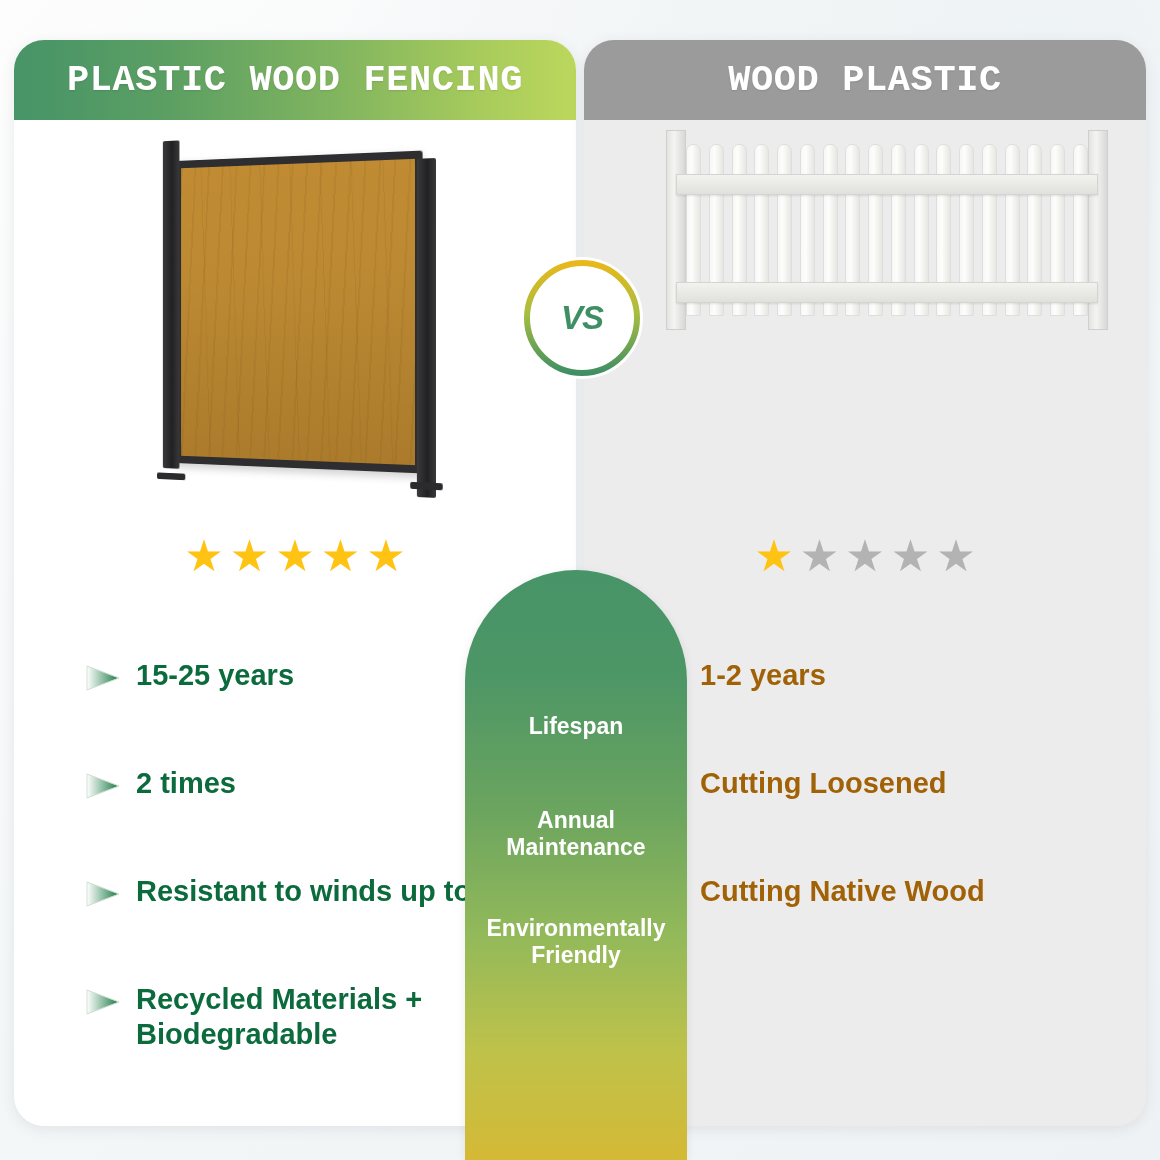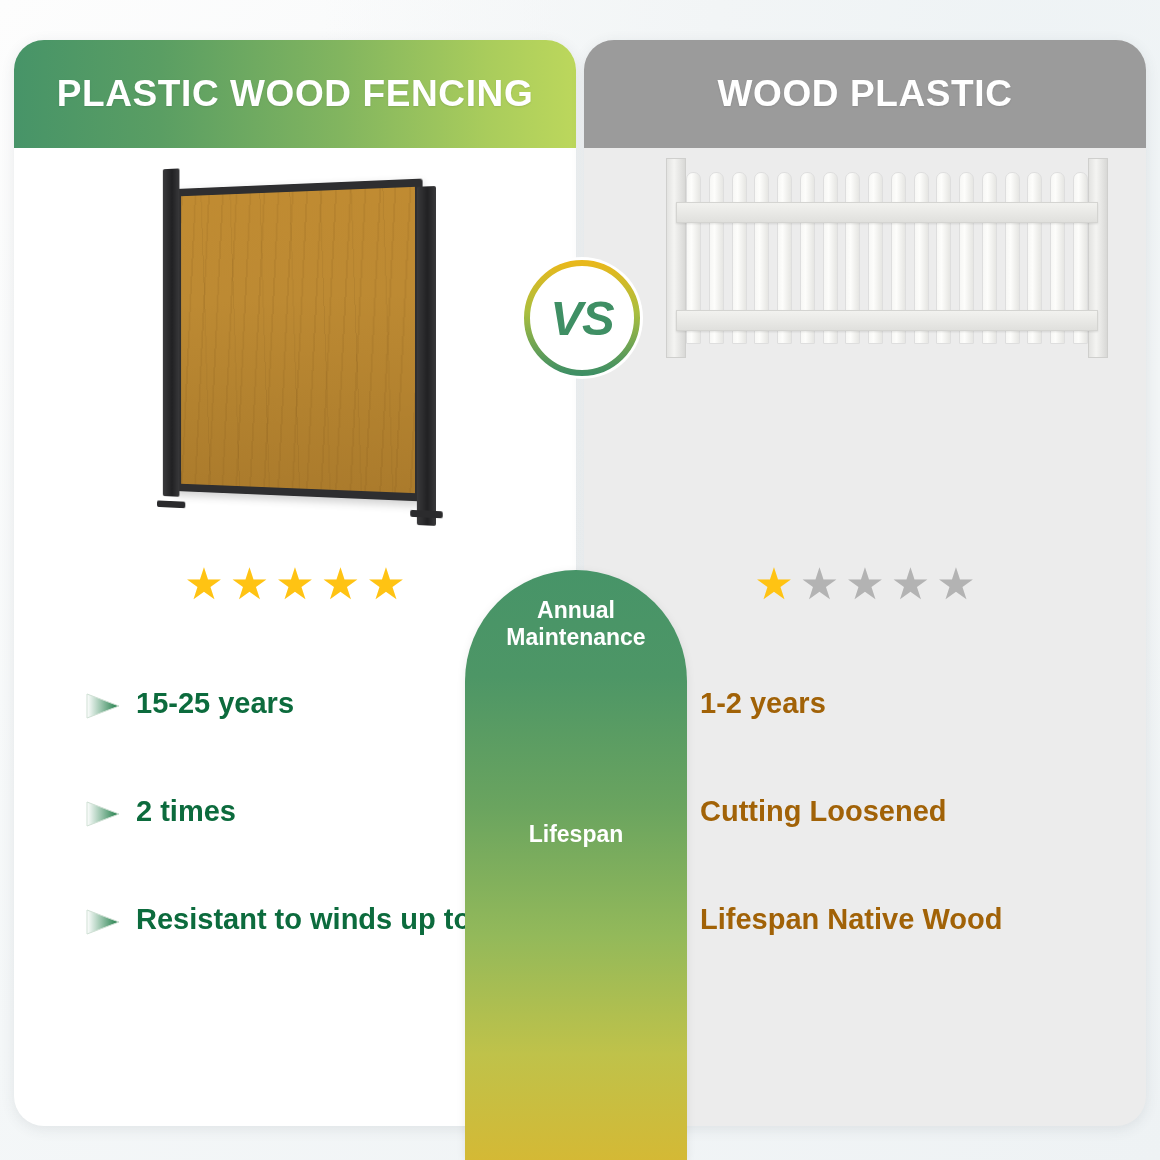--- a/index.html
+++ b/index.html
@@ -21,24 +21,25 @@
     top:40px;
     height:1086px;
     border-radius:30px;
     overflow:hidden;
     box-shadow:0 3px 14px rgba(60,70,80,.10);
   }
   .card-left  { left:14px;  width:562px; background:#ffffff; }
   .card-right { left:584px; width:562px; background:#ececec; }
 
   .card-head {
-    height:108px;
+    height:80px;
     display:flex;
     align-items:center;
     justify-content:center;
+    font-family:Liberation Mono, monospace;
   }
   .head-left  { background:linear-gradient(90deg,#479468 0%,#5a9e63 26%,#82b55f 58%,#a9cc5c 84%,#bcd75c 100%); }
   .head-right { background:#9b9b9b; }
 
   .card-title {
     color:#ffffff;
     font-size:37px;
     font-weight:bold;
     letter-spacing:.6px;
     text-shadow:0 1px 2px rgba(0,0,0,.10);
@@ -138,21 +139,21 @@
   .vs-badge {
     position:absolute; left:521px; top:257px;
     width:122px; height:122px; border-radius:50%;
     background:#ffffff;
     display:flex; align-items:center; justify-content:center;
     z-index:6;
   }
   .vs-ring { position:absolute; inset:0; border-radius:50%; }
   .vs-text {
     position:relative; z-index:2;
-    font-size:49px; font-weight:bold; font-style:italic;
+    font-size:33px; font-weight:bold; font-style:italic;
     color:#3f8f64; letter-spacing:-1px;
   }
 </style>
 </head>
 <body>
 
 <div class="card card-left">
 
   <div class="card-head head-left">
     <div class="card-title">PLASTIC WOOD FENCING</div>
@@ -216,20 +217,34 @@
               <linearGradient id="gl2" x1="0" y1="0" x2="1" y2="0">
                 <stop offset="0" stop-color="#ffffff"></stop>
                 <stop offset="1" stop-color="#1a7a44"></stop>
               </linearGradient>
             </defs>
             <polygon points="1,2 33,14 1,26" fill="url(#gl2)" stroke="#cfe0d4" stroke-width="1"></polygon>
           </svg>
       </span>
       <span class="txt">Resistant to winds up to 8</span>
     </div>
+    <div class="feat">
+      <span class="arrow">
+        <svg class="tri" viewBox="0 0 34 28">
+            <defs>
+              <linearGradient id="gl3" x1="0" y1="0" x2="1" y2="0">
+                <stop offset="0" stop-color="#ffffff"></stop>
+                <stop offset="1" stop-color="#1a7a44"></stop>
+              </linearGradient>
+            </defs>
+            <polygon points="1,2 33,14 1,26" fill="url(#gl3)" stroke="#cfe0d4" stroke-width="1"></polygon>
+          </svg>
+      </span>
+      <span class="txt">Recycled Materials + Biodegradable</span>
+    </div>
   </div>
 </div>
 
 <div class="card card-right">
 
   <div class="card-head head-right">
     <div class="card-title">WOOD PLASTIC</div>
   </div>
 
   <div class="product-zone">
@@ -303,28 +318,29 @@
         <svg class="tri" viewBox="0 0 34 28">
             <defs>
               <linearGradient id="gr3" x1="0" y1="0" x2="1" y2="0">
                 <stop offset="0" stop-color="#ffffff"></stop>
                 <stop offset="1" stop-color="#8d8d8d"></stop>
               </linearGradient>
             </defs>
             <polygon points="1,2 33,14 1,26" fill="url(#gr3)" stroke="#dcdcdc" stroke-width="1"></polygon>
           </svg>
       </span>
-      <span class="txt">Lifespan Native Wood</span>
+      <span class="txt">Cutting Native Wood</span>
     </div>
   </div>
 </div>
 
 <div class="center-col">
+  <div class="center-item i0">Lifespan</div>
   <div class="center-item i1">Annual Maintenance</div>
-  <div class="center-item i0">Lifespan</div>
+  <div class="center-item i3">Environmentally Friendly</div>
 </div>
 
 <div class="vs-badge">
   <svg class="vs-ring" viewBox="0 0 122 122">
     <defs>
       <linearGradient id="vsring" x1="0.5" y1="0" x2="0.5" y2="1">
         <stop offset="0" stop-color="#e8b81c"></stop>
         <stop offset="0.45" stop-color="#a9be3f"></stop>
         <stop offset="1" stop-color="#3f8f64"></stop>
       </linearGradient>

